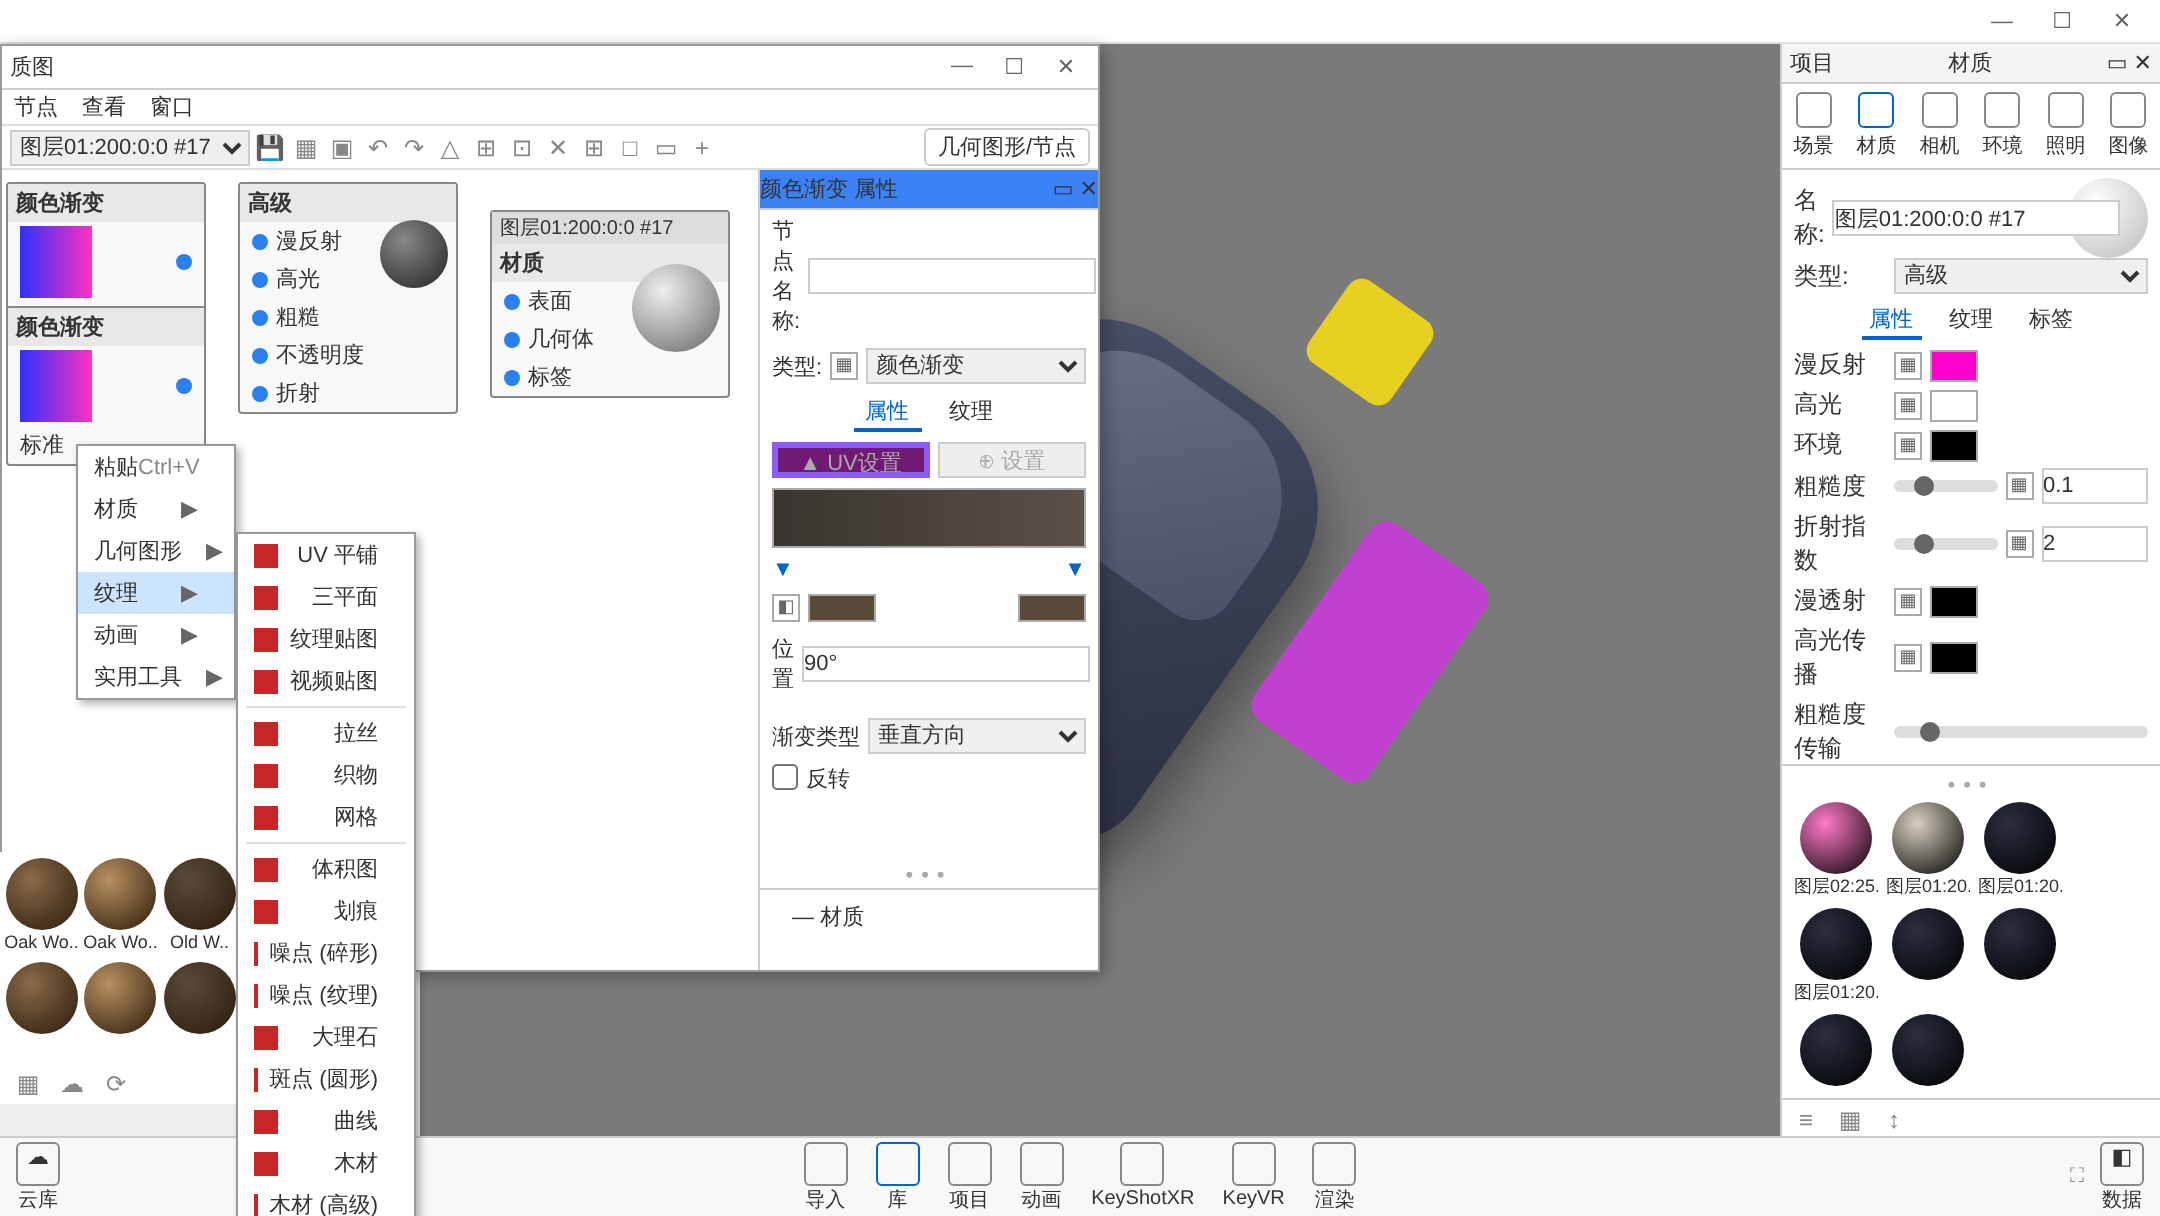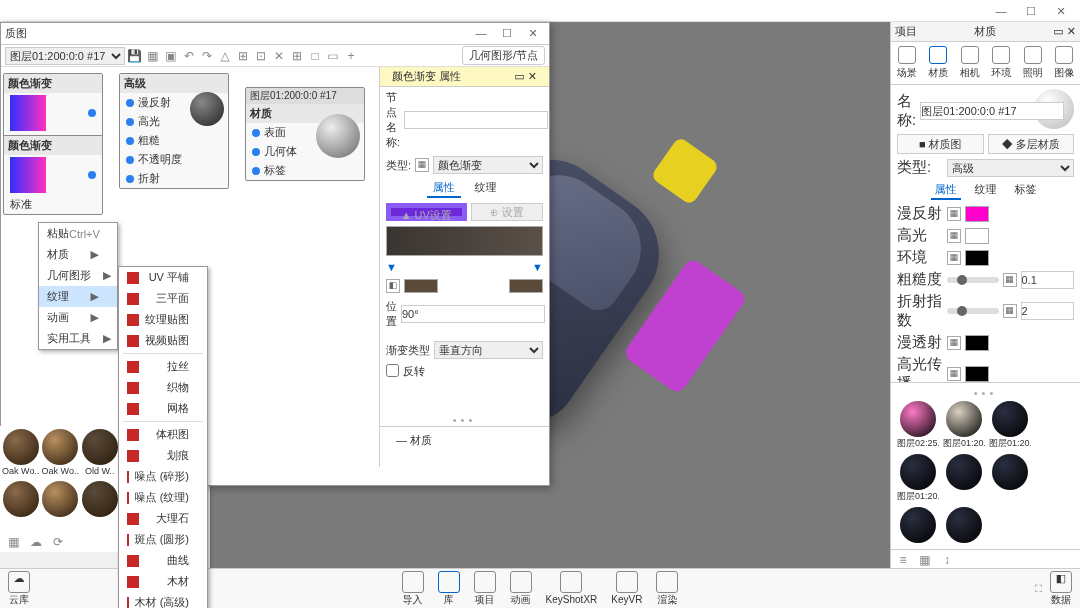--- a/index.html
+++ b/index.html
@@ -39,21 +39,21 @@
 .nw-canvas{flex:1;background:#fff;position:relative}
 .node{position:absolute;border:1px solid #888;background:#f8f8f8;border-radius:2px}
 .node .hdr{background:#e8e8e8;padding:2px 4px;font-weight:bold}
 .node .row{padding:2px 6px;display:flex;align-items:center;gap:4px}
 .dot{width:8px;height:8px;border-radius:50%;background:#2a80f0}
 .grad-sw{width:36px;height:36px;background:linear-gradient(90deg,#3030ff,#ff30c0);display:inline-block}
 .mat-ball{width:44px;height:44px;border-radius:50%;background:radial-gradient(circle at 35% 30%,#eee,#666);display:inline-block}
 
 
 .nw-props{width:170px;border-left:1px solid #ccc;display:flex;flex-direction:column;font-size:11px}
-.nw-props .ptitle{background:#fef9c3;padding:2px 12px;display:flex;justify-content:space-between;align-items:center;border-bottom:1px solid #ccc}
+.nw-props .ptitle{background:#3b82f6;padding:2px 0;display:flex;justify-content:space-between;align-items:center;border-bottom:1px solid #ccc}
 .nw-props .prow{display:flex;align-items:center;gap:4px;padding:3px 6px}
 .nw-props select,.nw-props input[type=text]{border:1px solid #ccc;height:18px;flex:1;font-size:11px}
 .nw-props .tabs{display:flex;justify-content:center;gap:8px;padding:2px}
 .nw-props .tabs span{padding:1px 6px}
 .nw-props .tabs .act{color:#0066cc;border-bottom:2px solid #0066cc}
 .nw-props .swatch{height:30px;background:linear-gradient(90deg,#3a3530,#5a5048);margin:2px 6px;border:1px solid #aaa}
 .mini-sw{width:34px;height:14px;border:1px solid #aaa;background:#5a4a3a}
 .nw-props .chk{display:flex;align-items:flex-start;gap:4px;padding:2px 6px}
 .nw-tree{flex:1;border-top:1px solid #ccc;padding:4px;overflow:auto}
 .nw-tree .tl{padding:2px 0 2px 12px}
@@ -71,21 +71,21 @@
 .right-panel{position:absolute;right:0;top:0;width:190px;height:100%;background:#fff;border-left:1px solid #ccc;display:flex;flex-direction:column}
 .rp-title{display:flex;align-items:center;justify-content:space-between;padding:2px 4px;border-bottom:1px solid #ccc;background:#f4f4f4}
 .rp-tabs{display:flex;justify-content:space-around;padding:4px 0;border-bottom:1px solid #ccc}
 .rp-tab{text-align:center;flex:1}
 .rp-tab .ic{width:18px;height:18px;margin:0 auto 2px;border:1px solid #888;border-radius:3px}
 .rp-tab span{font-size:10px}
 .rp-tab.act{color:#0066cc}
 .rp-tab.act .ic{border-color:#0066cc}
 .rp-body{padding:4px 6px;flex:1;overflow:auto}
 .rp-row{display:flex;align-items:center;gap:4px;margin:3px 0}
-.rp-row label{width:46px;font-size:15px}
+.rp-row label{width:46px;font-size:12px}
 .rp-row input,.rp-row select{flex:1;height:18px;border:1px solid #ccc;font-size:11px}
 .rp-ball{width:40px;height:40px;border-radius:50%;background:radial-gradient(circle at 35% 30%,#fff,#bbb);float:right;margin-left:4px}
 .rp-btns{display:flex;gap:4px;margin:4px 0}
 .rp-btns button{flex:1;height:20px;border:1px solid #ccc;background:#f8f8f8;font-size:11px}
 .rp-subtabs{display:flex;justify-content:center;gap:10px;margin:4px 0}
 .rp-subtabs span{padding:1px 4px}
 .rp-subtabs .act{color:#0066cc;border-bottom:2px solid #0066cc}
 .slider{height:6px;background:#ddd;border-radius:3px;position:relative;flex:1}
 .slider .h{width:10px;height:10px;background:#666;border-radius:50%;position:absolute;top:-2px}
 .cbox{width:24px;height:16px;border:1px solid #aaa}
@@ -131,20 +131,25 @@
   </div>
 
   <div class="node-win">
     <div class="nw-title">
       <span>质图</span>
       <div class="right">
         <span>—</span>
         <span>☐</span>
         <span>✕</span>
       </div>
+    </div>
+    <div class="nw-menu">
+      <span>节点</span>
+      <span>查看</span>
+      <span>窗口</span>
     </div>
     <div class="nw-toolbar">
       <select><option>图层01:200:0:0 #17</option></select>
       <span class="tb-ico">💾</span>
       <span class="tb-ico">▦</span>
       <span class="tb-ico">▣</span>
       <span class="tb-ico">↶</span>
       <span class="tb-ico">↷</span>
       <span class="tb-ico">△</span>
       <span class="tb-ico">⊞</span>
@@ -229,21 +234,21 @@
         <div class="prow">
             <label>类型:</label>
             <span class="link-ic">▦</span>
             <select><option>颜色渐变</option></select>
           </div>
         <div class="tabs">
             <span class="act">属性</span>
             <span>纹理</span>
           </div>
         <div class="prow">
-            <button style="flex:1;height:18px;border:5px solid #8b5cf6;background:#6d28d9;color:#aaa">▲ UV设置</button>
+            <button style="flex:1;height:18px;border:3px solid #8b5cf6;background:#701a75;color:#aaa">▲ UV设置</button>
             <button style="flex:1;height:18px;border:1px solid #ccc;background:#eee;color:#aaa">⊕ 设置</button>
           </div>
         <div class="swatch"></div>
         <div class="prow" style="justify-content:space-between">
             <span style="color:#0066cc">▼</span>
             <span style="color:#0066cc">▼</span>
           </div>
         <div class="prow">
             <span class="link-ic">◧</span>
             <span class="mini-sw"></span>
@@ -425,24 +430,20 @@
         <div class="rp-tab"><div class="ic"></div><span>环境</span></div>
         <div class="rp-tab"><div class="ic"></div><span>照明</span></div>
         <div class="rp-tab"><div class="ic"></div><span>图像</span></div>
       </div>
     <div class="rp-body">
       <div class="rp-ball"></div>
       <div class="rp-row">
           <label>名称:</label>
           <input value="图层01:200:0:0 #17" style="">
         </div>
-      <div class="rp-btns" style="clear:both">
-        <button>■ 材质图</button>
-        <button>◆ 多层材质</button>
-      </div>
       <div class="rp-row">
           <label>类型:</label>
           <select><option>高级</option></select>
         </div>
       <div class="rp-subtabs">
         <span class="act">属性</span>
         <span>纹理</span>
         <span>标签</span>
       </div>
       <div id="rp-props">

